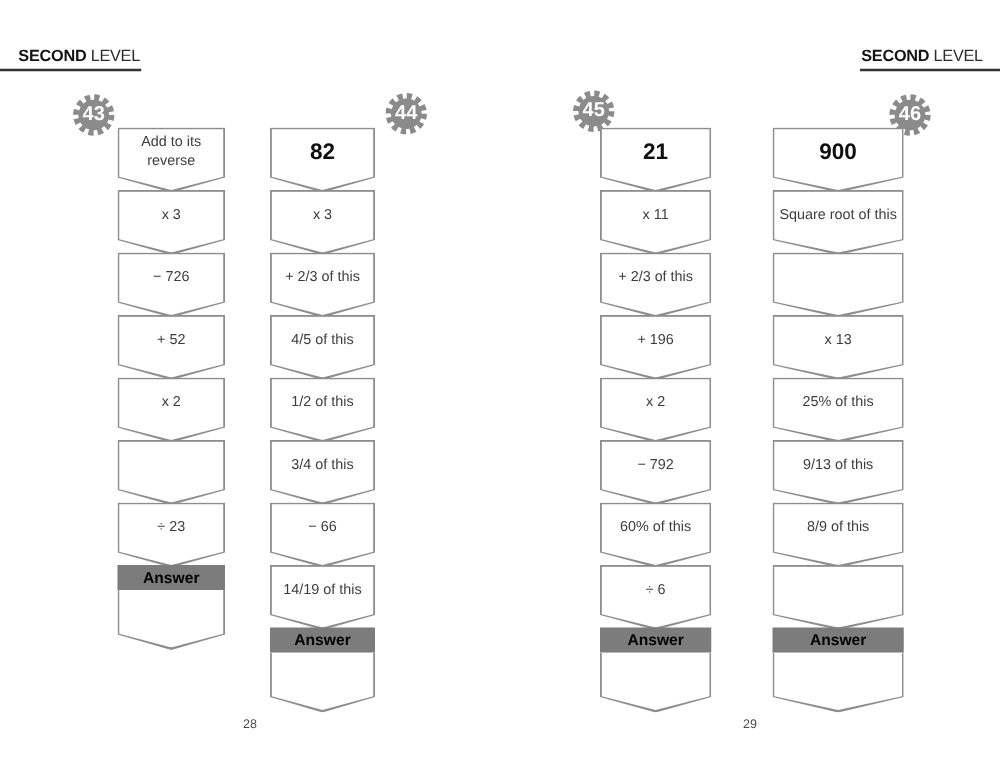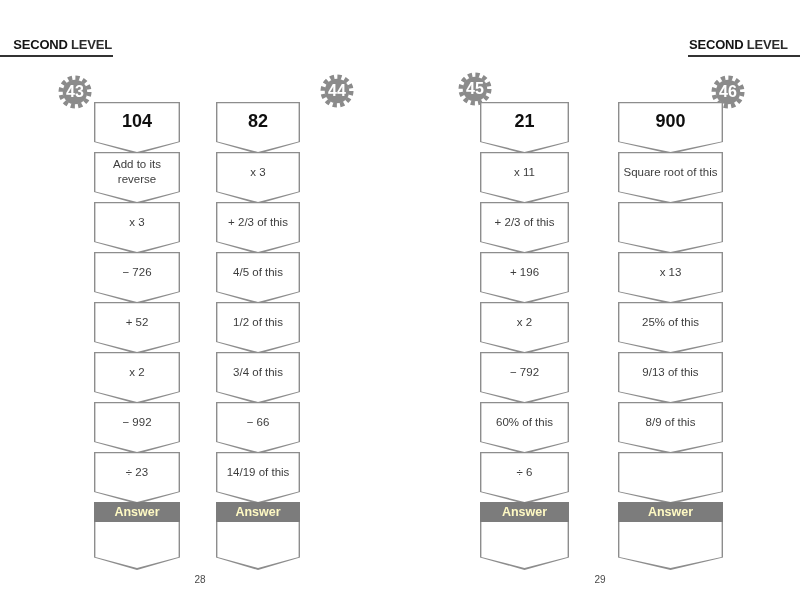--- a/index.html
+++ b/index.html
@@ -8,36 +8,36 @@
     position:relative; width:800px; height:610px; background:#ffffff;
     font-family:"Liberation Sans", sans-serif; overflow:hidden;
   }
 
   
   .header {
     position:absolute; top:37px; font-size:13px; letter-spacing:-0.2px;
     color:#141414; white-space:nowrap;
   }
   .header .hbold { font-weight:bold; }
-  .header .hlight { font-weight:bold; color:#2b2b2b; }
+  .header .hlight { font-weight:normal; color:#2b2b2b; }
   .header-left  { left:0;   width:112px; text-align:right; }
   .header-right { left:689px; width:112px; text-align:left; }
   .rule { position:absolute; top:55px; height:2px; background:#333333; }
   .rule-left  { left:0;    width:113px; }
   .rule-right { left:688px; width:112px; }
 
   
   .badge { position:absolute; width:34px; height:34px; }
   .badge svg { position:absolute; inset:0; }
   .badge .bnum {
     position:absolute; inset:0; display:flex; align-items:center; justify-content:center;
     color:#ffffff; font-size:16px; font-weight:bold;
   }
   #badge43 { left:58px;  top:75px; }
-  #badge44 { left:320px; top:74px; }
+  #badge44 { left:308px; top:74px; }
   #badge45 { left:458px; top:72px; }
   #badge46 { left:711px; top:75px; }
 
   
   .col { position:absolute; top:102px; }
   #col1 { left:94px;  width:86px; }
   #col2 { left:216px; width:84px; }
   #col3 { left:480px; width:89px; }
   #col4 { left:618px; width:105px; }
 
@@ -56,21 +56,21 @@
   .txt {
     position:absolute; left:3px; right:3px; top:0; height:40px;
     display:flex; align-items:center; justify-content:center;
     text-align:center; font-size:11.5px; line-height:1.3; color:#3d3d3d;
   }
   .start-num { font-size:18px; font-weight:bold; color:#0f0f0f; }
 
   
   .answer { position:relative; }
   .answer-bar {
-    height:20px; background:#7c7c7c; color:#fef9c3;
+    height:20px; background:#7c7c7c; color:#000000;
     font-size:12.5px; font-weight:bold;
     display:flex; align-items:center; justify-content:center;
   }
   .answer-body { position:relative; height:48px; }
   .answer-body .bg {
     position:absolute; inset:0; background:#8d8d8d;
     clip-path:polygon(0 0, 100% 0, 100% 74%, 50% 100%, 0 74%);
     filter:drop-shadow(0 1px 1px rgba(0,0,0,0.18));
   }
   .answer-body .bg::before {
@@ -129,45 +129,40 @@
     <svg viewBox="0 0 36 36">
       <circle cx="18" cy="18" r="13" fill="#8b8b8b"></circle>
       <circle cx="18" cy="18" r="15" fill="none" stroke="#8b8b8b" stroke-width="5" stroke-dasharray="4.4 3.45"></circle>
     </svg>
     <span class="bnum">46</span>
   </div>
 
   <div class="col" id="col1">
     <div class="shape">
         <div class="bg"></div>
-        <span class="txt start-num">104</span>
-      </div>
-    <div class="shape">
-        <div class="bg"></div>
         <span class="txt">Add to its reverse</span>
       </div>
     <div class="shape">
         <div class="bg"></div>
         <span class="txt">x 3</span>
       </div>
     <div class="shape">
         <div class="bg"></div>
         <span class="txt">− 726</span>
       </div>
     <div class="shape">
         <div class="bg"></div>
         <span class="txt">+ 52</span>
       </div>
     <div class="shape">
         <div class="bg"></div>
         <span class="txt">x 2</span>
       </div>
     <div class="shape">
         <div class="bg"></div>
-        <span class="txt">− 992</span>
       </div>
     <div class="shape">
         <div class="bg"></div>
         <span class="txt">÷ 23</span>
       </div>
     <div class="answer">
       <div class="answer-bar">Answer</div>
       <div class="answer-body">
           <div class="bg"></div>
         </div>

